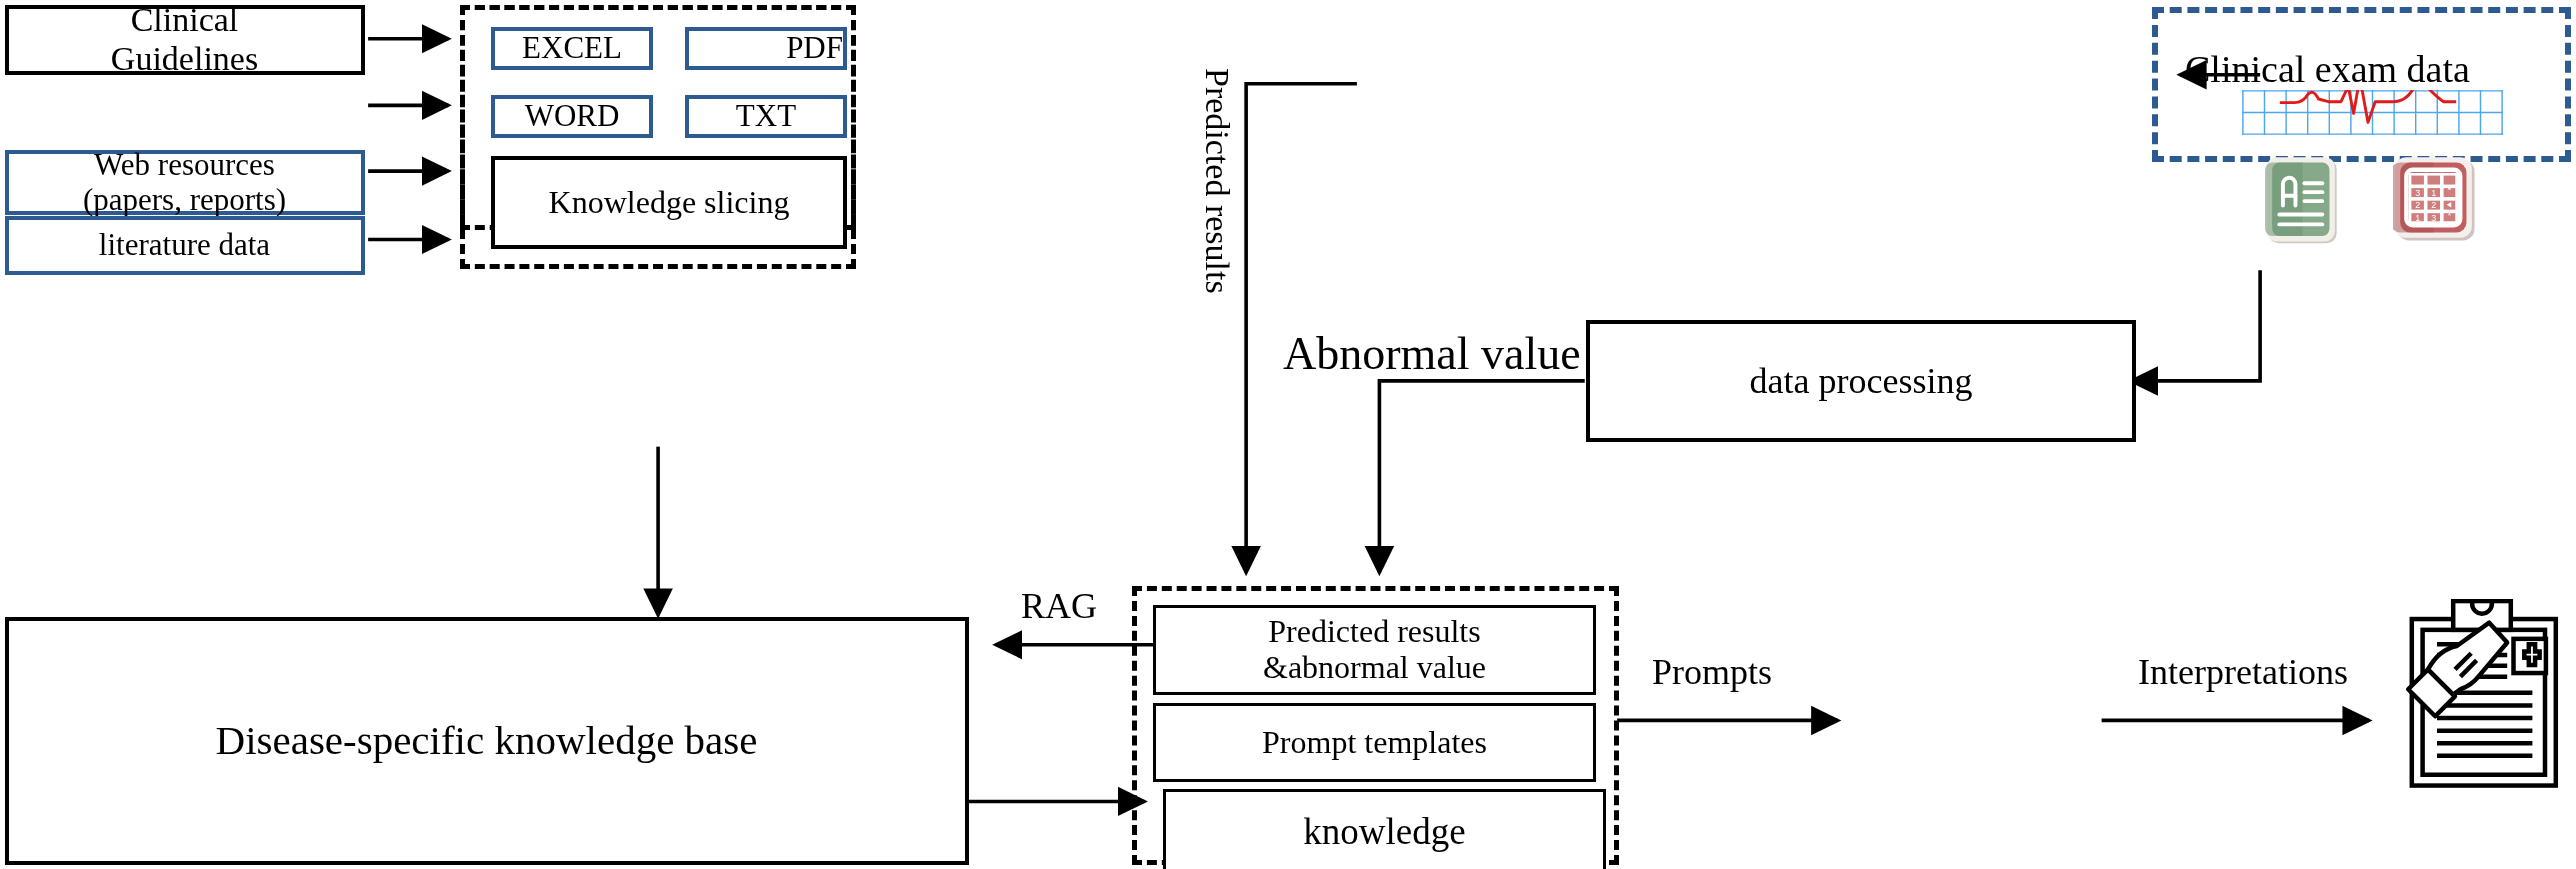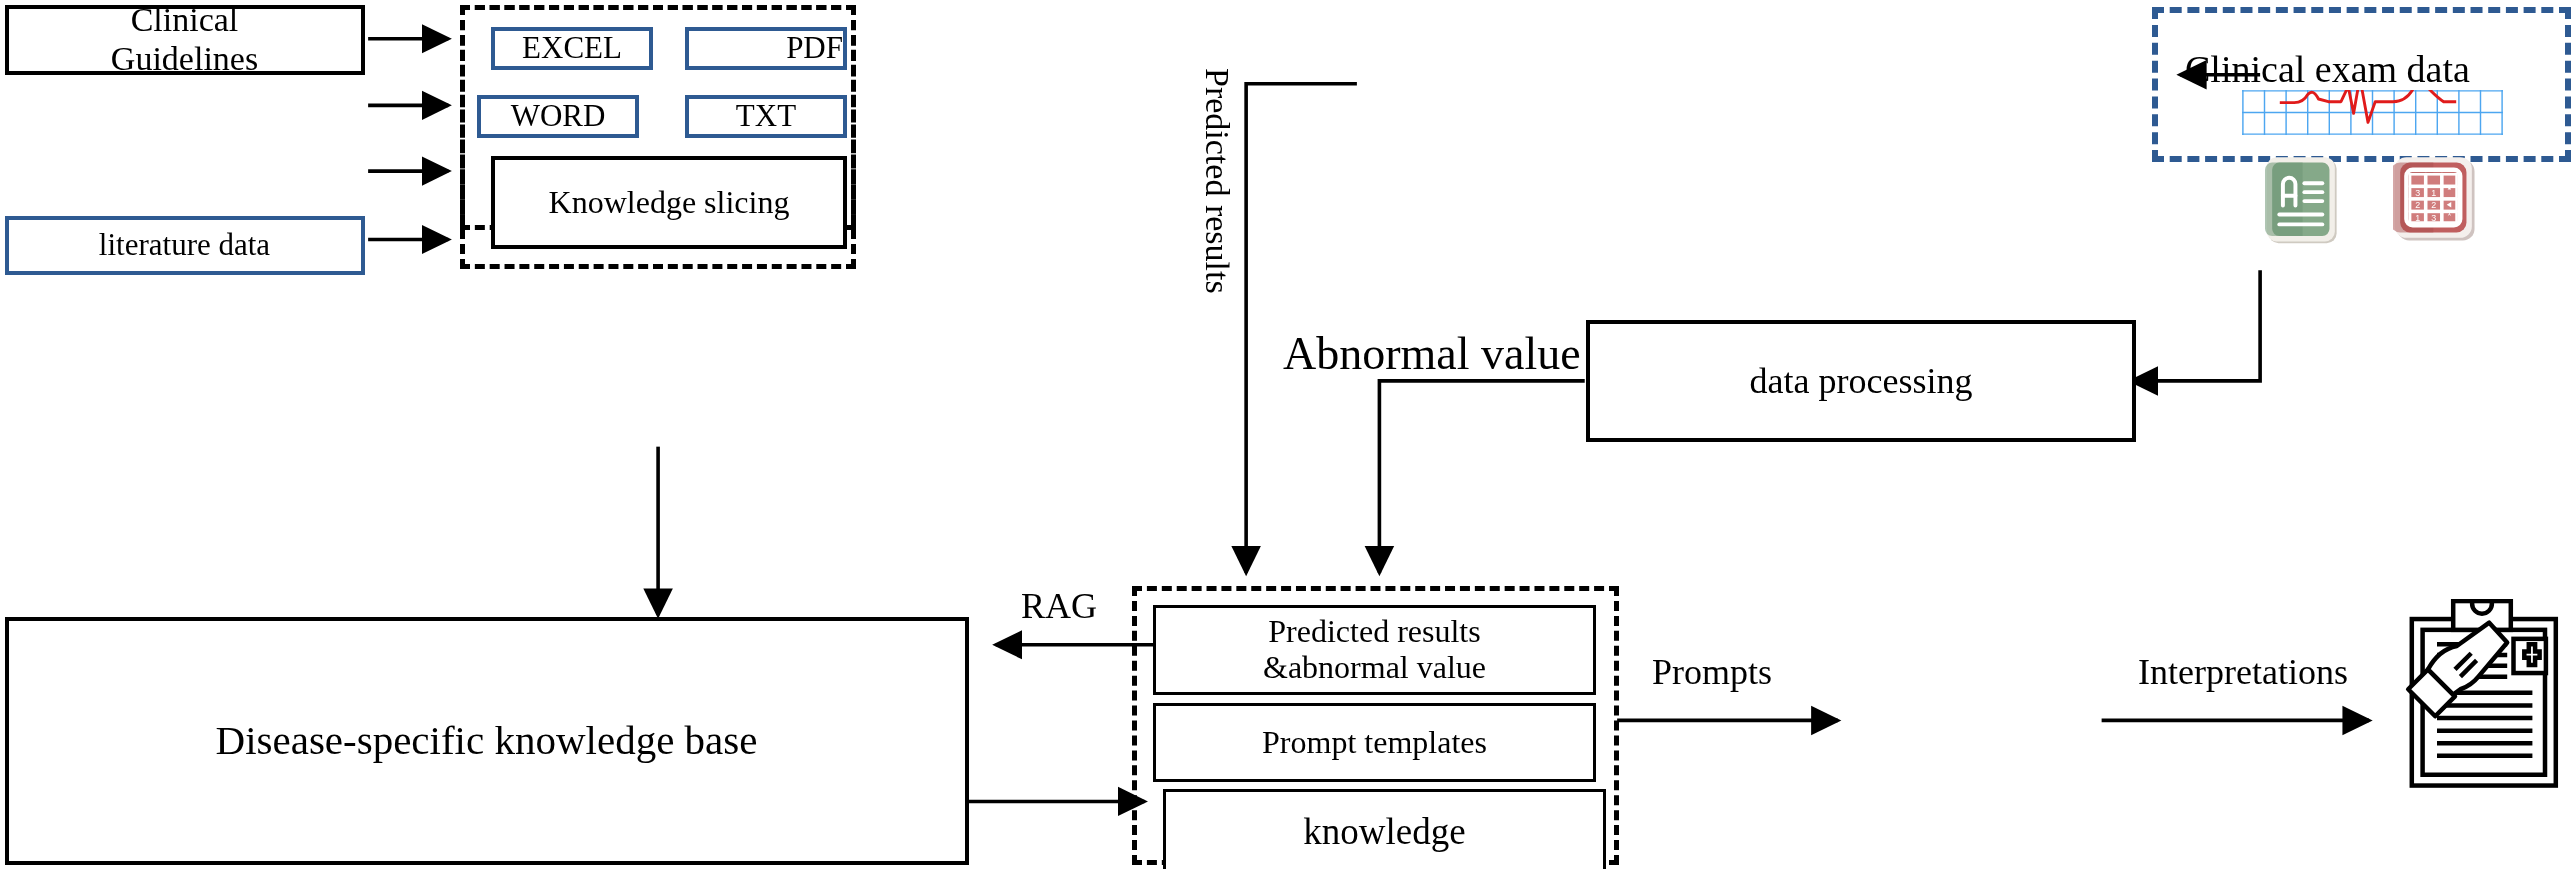--- a/index.html
+++ b/index.html
@@ -84,34 +84,37 @@
 
       <line x1="2333" y1="800" x2="2630" y2="800" marker-end="url(#ah)"></line>
     </g>
   </svg>
 
   <div class="box black-box" style="left:4.5px;  top:4.5px;   width:360px; height:70px;  font-size:34px;">
     <span><span>Clinical</span><br><span>Guidelines</span></span>
   </div>
 
 
+  <div class="box blue-box" style="left:4.5px;  top:150px; width:360px; height:65px;  font-size:31px;">
+    <span><span>Web resources</span><br><span>(papers, reports)</span></span>
+  </div>
 
   <div class="box blue-box" style="left:4.5px;  top:216px; width:360px; height:59px;  font-size:31px;">
     <span>literature data</span>
   </div>
 
   <div class="box dashed-black" style="left:460px; top:4.5px; width:396px; height:225px;"></div>
 
   <div class="box blue-box" style="left:491px; top:27px; width:162px; height:43px; font-size:31px;align-items:center;">
     <span>EXCEL</span>
   </div>
   <div class="box blue-box" style="left:685px; top:27px; width:162px; height:43px; font-size:31px;justify-content:flex-end;">
     <span>PDF</span>
   </div>
-  <div class="box blue-box" style="left:477px; top:95px; width:162px; height:43px; font-size:31px;">
+  <div class="box blue-box" style="left:491px; top:95px; width:162px; height:43px; font-size:31px;">
     <span>WORD</span>
   </div>
   <div class="box blue-box" style="left:685px; top:95px; width:162px; height:43px; font-size:31px;">
     <span>TXT</span>
   </div>
 
   <div class="box black-box" style="left:491px; top:156px; width:356px; height:93px; font-size:32px;">
     <span>Knowledge slicing</span>
   </div>
 

